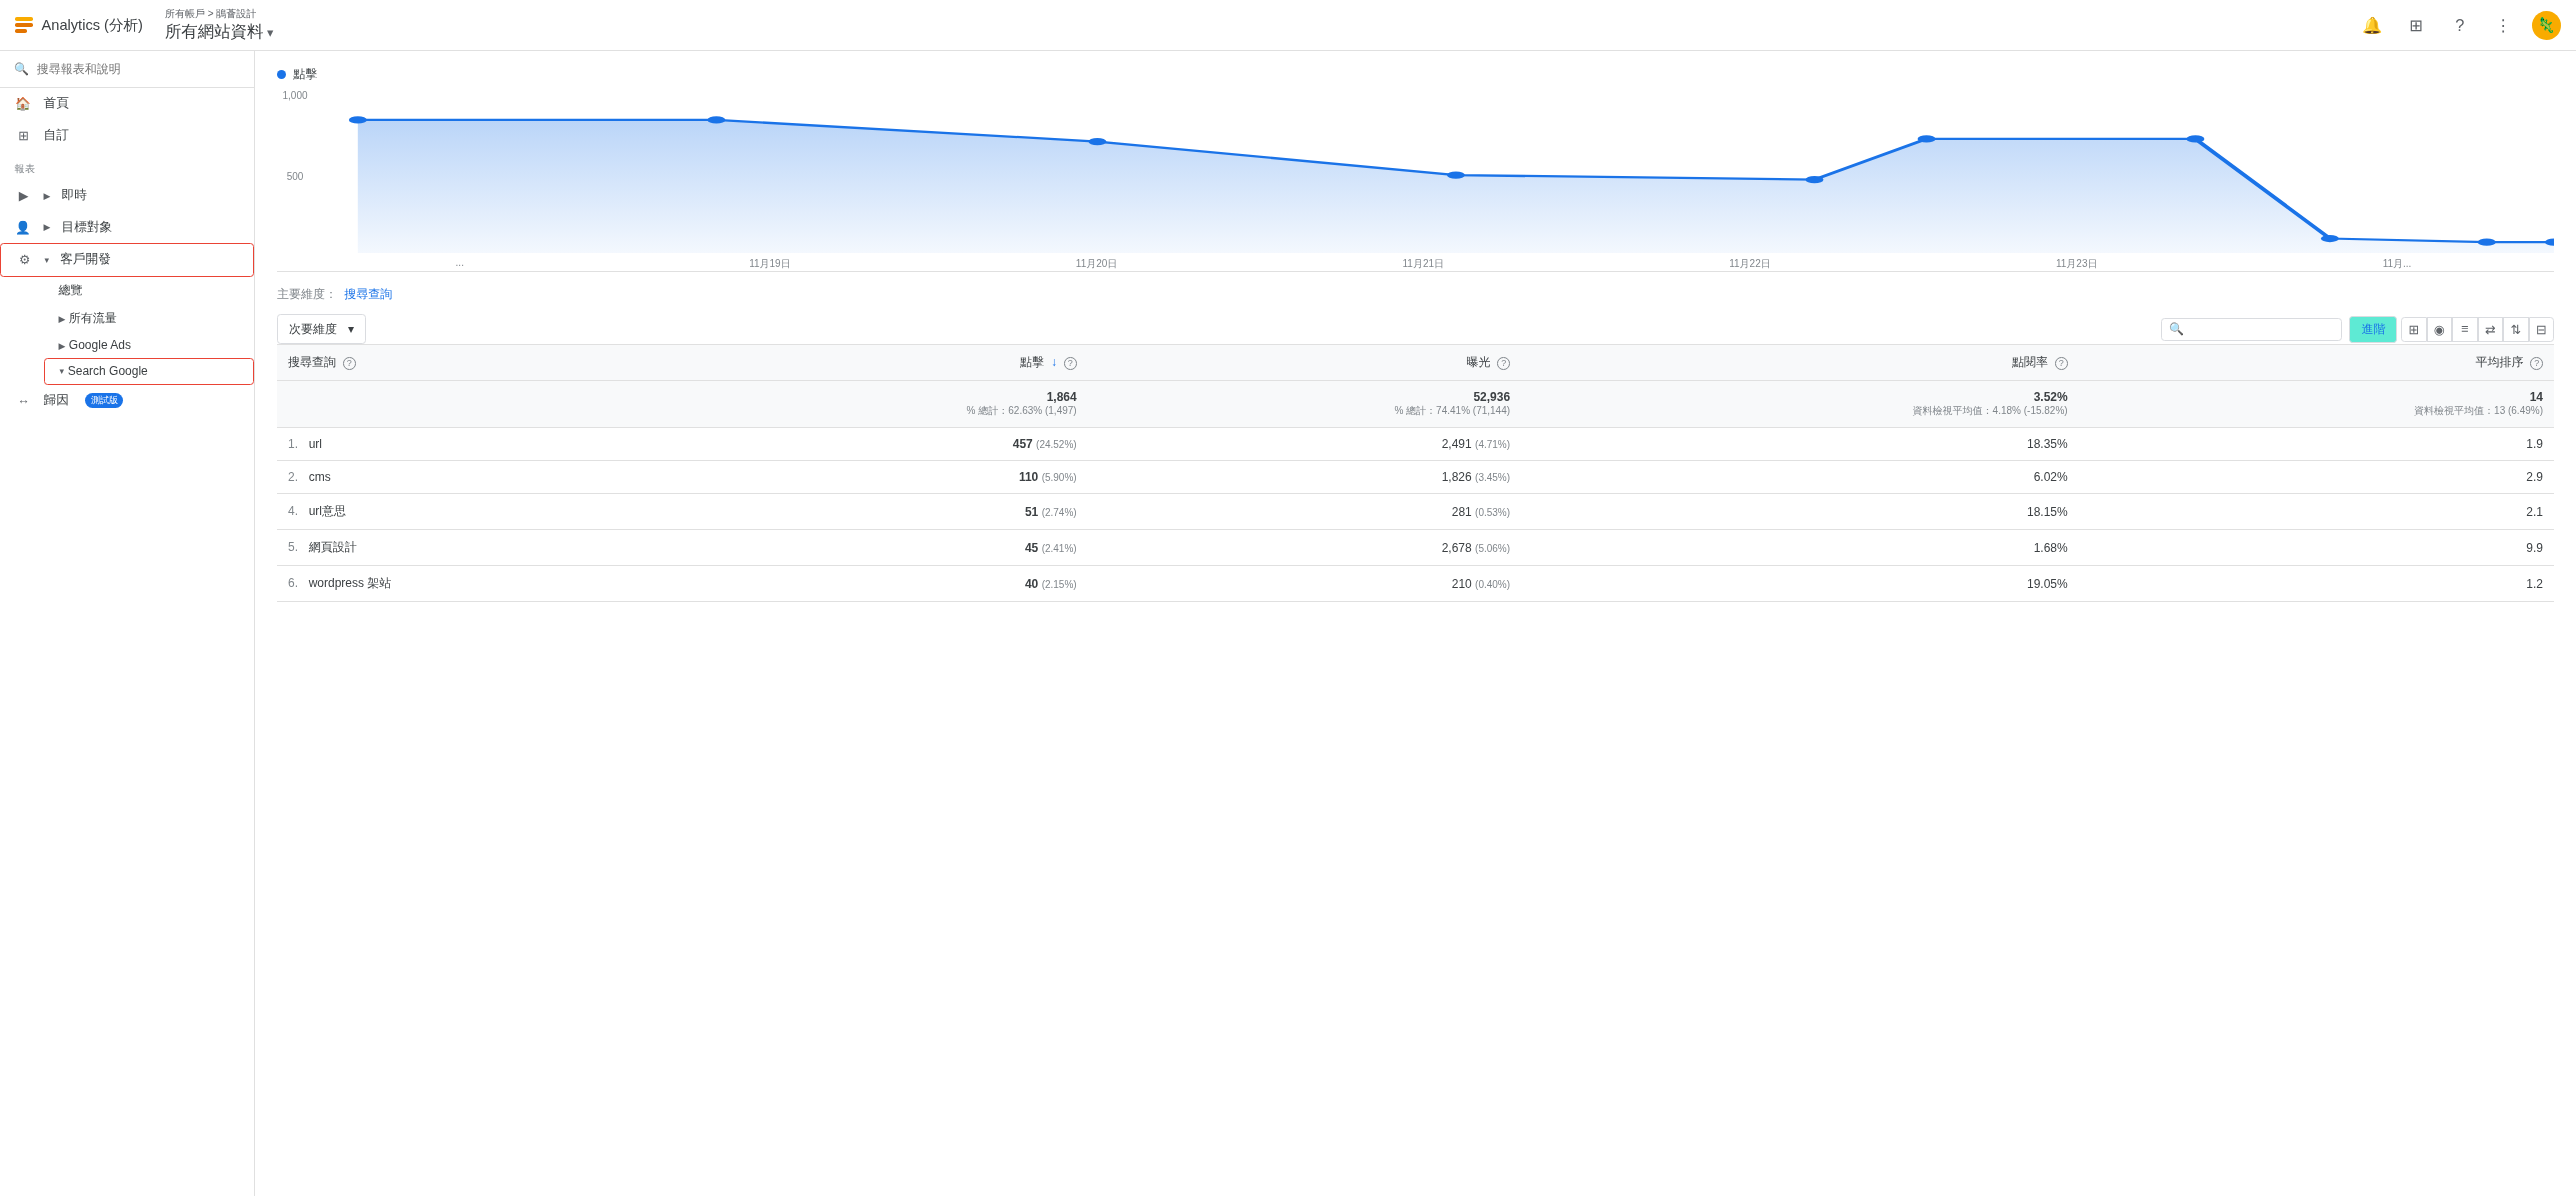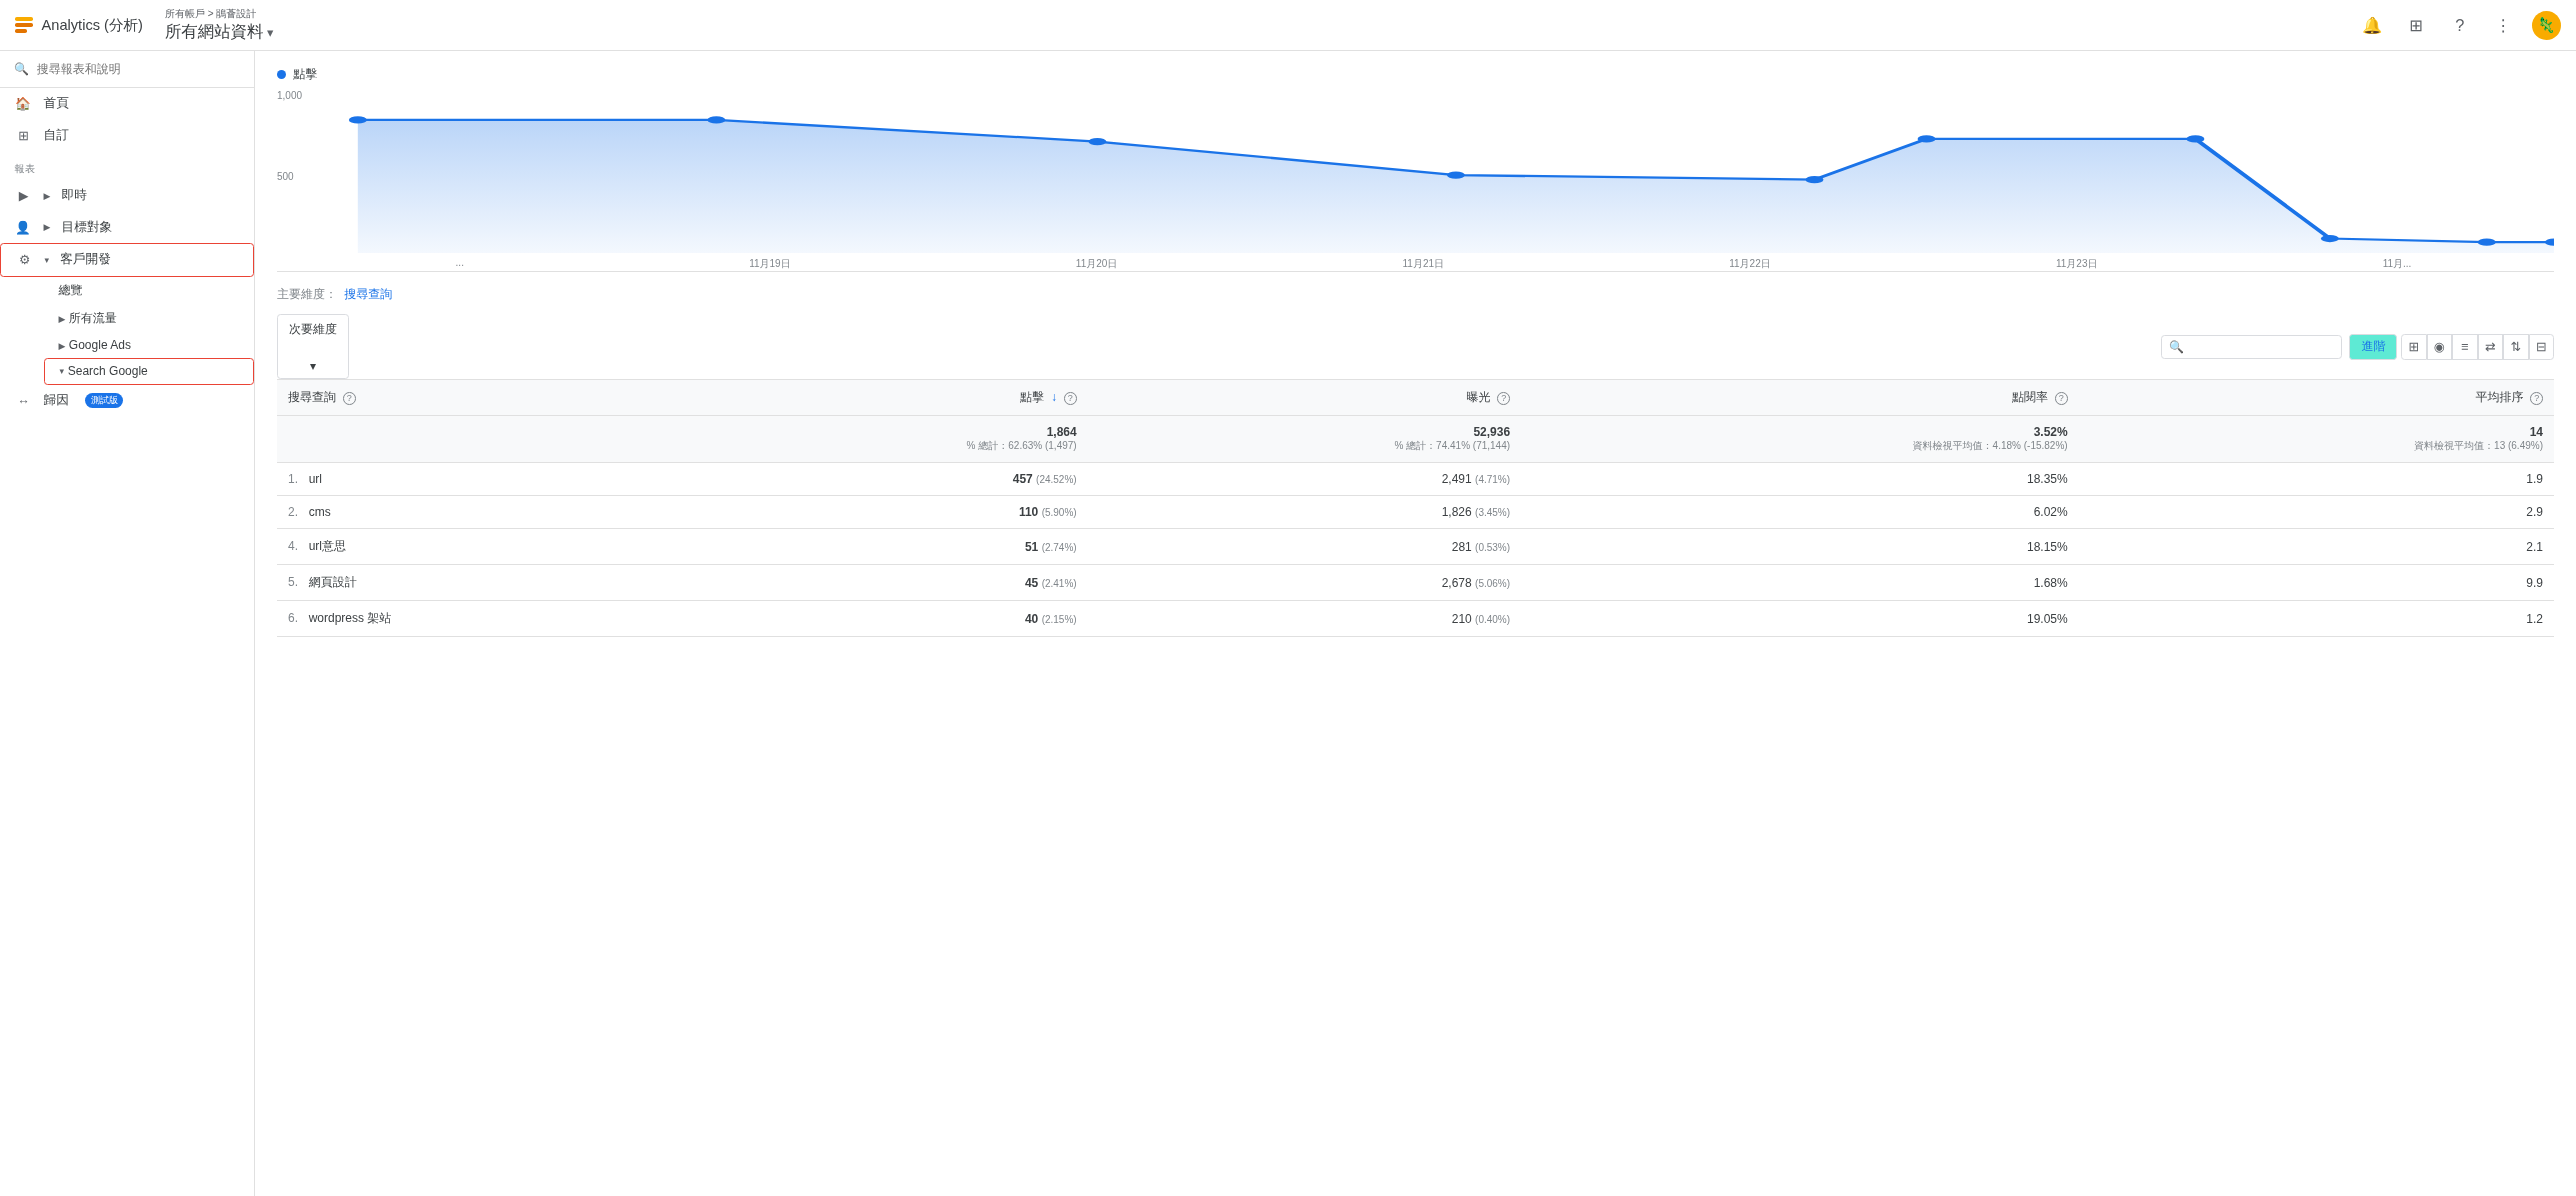--- a/index.html
+++ b/index.html
@@ -44,32 +44,32 @@
     
     .content { flex: 1; overflow-y: auto; background: #fff; }
     .content-inner { padding: 14.6px 22px; }
 
     
     .chart-container { margin-bottom: 14.6px; }
     .chart-legend { display: flex; align-items: center; gap: 7.3px; margin-bottom: 7.3px; }
     .chart-dot { width: 9px; height: 9px; border-radius: 50%; background: #1a73e8; }
     .chart-label { font-size: 12px; color: #3c4043; }
     .chart-area { position: relative; height: 182px; border-bottom: 0.9px solid #e0e0e0; }
-    .chart-y-labels { position: absolute; left: 0; top: 0; bottom: 18px; display: flex; flex-direction: column; justify-content: space-between; font-size: 10px; color: #80868b; width: 36px; }
+    .chart-y-labels { position: absolute; left: 0; top: 0; bottom: 18px; display: flex; flex-direction: column; justify-content: space-between; font-size: 10px; color: #80868b; width: 36px; text-align: center; }
     .chart-svg-area { position: absolute; left: 36px; right: 0; top: 0; bottom: 18px; }
     .chart-x-labels { position: absolute; left: 36px; right: 0; bottom: 0; display: flex; justify-content: space-around; font-size: 10px; color: #80868b; }
 
     
     .dimension-bar { display: flex; align-items: flex-start; gap: 7.3px; margin-bottom: 11px; font-size: 12px; color: #3c4043; }
     .dimension-bar .label { color: #80868b; }
     .dimension-bar .value { color: #1a73e8; }
 
     
     .table-toolbar { display: flex; align-items: center; justify-content: space-between; margin-bottom: 0; }
-    .secondary-dim-btn { display: flex; align-items: center; gap: 21px; padding: 5.5px 11px; border: 0.9px solid #dadce0; border-radius: 3.6px; cursor: pointer; font-size: 12px; color: #3c4043; background: #fff; flex-direction: column; }
+    .secondary-dim-btn { display: flex; align-items: center; gap: 11px; padding: 5.5px 11px; border: 0.9px solid #dadce0; border-radius: 3.6px; cursor: pointer; font-size: 12px; color: #3c4043; background: #fff; }
     .search-box { display: flex; align-items: center; border: 0.9px solid #dadce0; border-radius: 3.6px; padding: 3.6px 7.3px; gap: 3.6px; }
     .search-box input { border: none; outline: none; font-size: 12px; width: 146px; }
     .adv-btn { padding: 3.6px 11px; border: 0.9px solid #dadce0; border-radius: 3.6px; color: #1a73e8; cursor: pointer; font-size: 12px; background: #5eead4; margin-left: 3.6px; }
     .view-btn { width: 25.5px; height: 25.5px; display: flex; align-items: center; justify-content: center; border: 0.9px solid #dadce0; cursor: pointer; background: #fff; color: #5f6368; font-size: 12.7px; }
     .view-btn:first-child { border-radius: 3.6px 0 0 3.6px; }
     .view-btn:last-child { border-radius: 0 3.6px 3.6px 0; }
 
     
     .data-table { width: 100%; border-collapse: collapse; font-size: 12px; margin-top: 0; }
     .data-table th { background: #f8f9fa; border-bottom: 1.8px solid #e0e0e0; border-top: 0.9px solid #e0e0e0; padding: 9px 11px; text-align: left; color: #3c4043; font-weight: 500; white-space: nowrap; }

